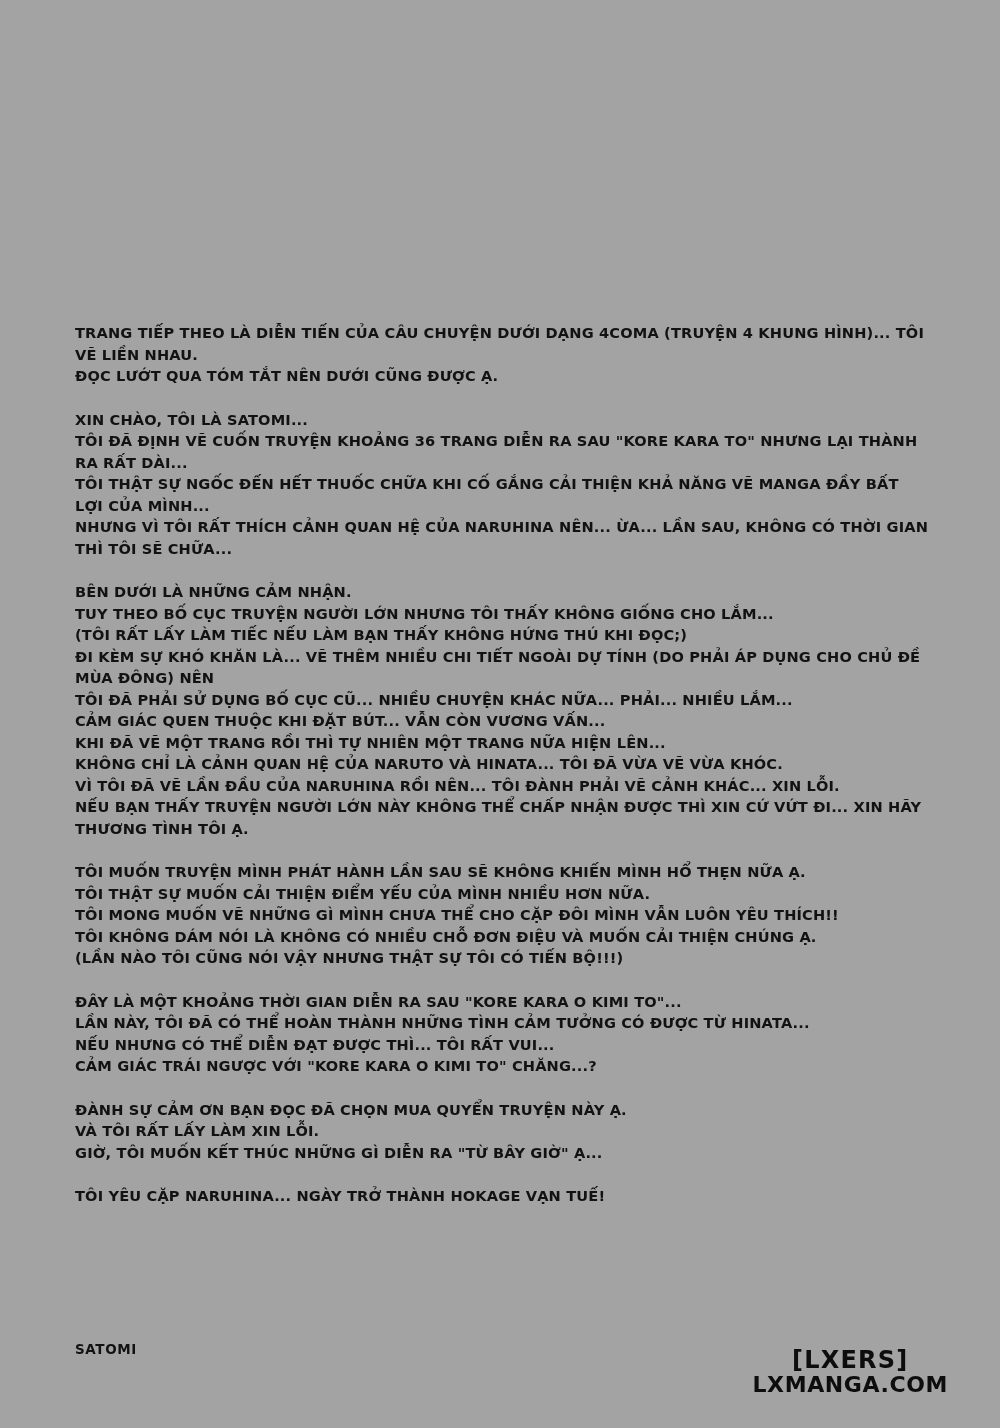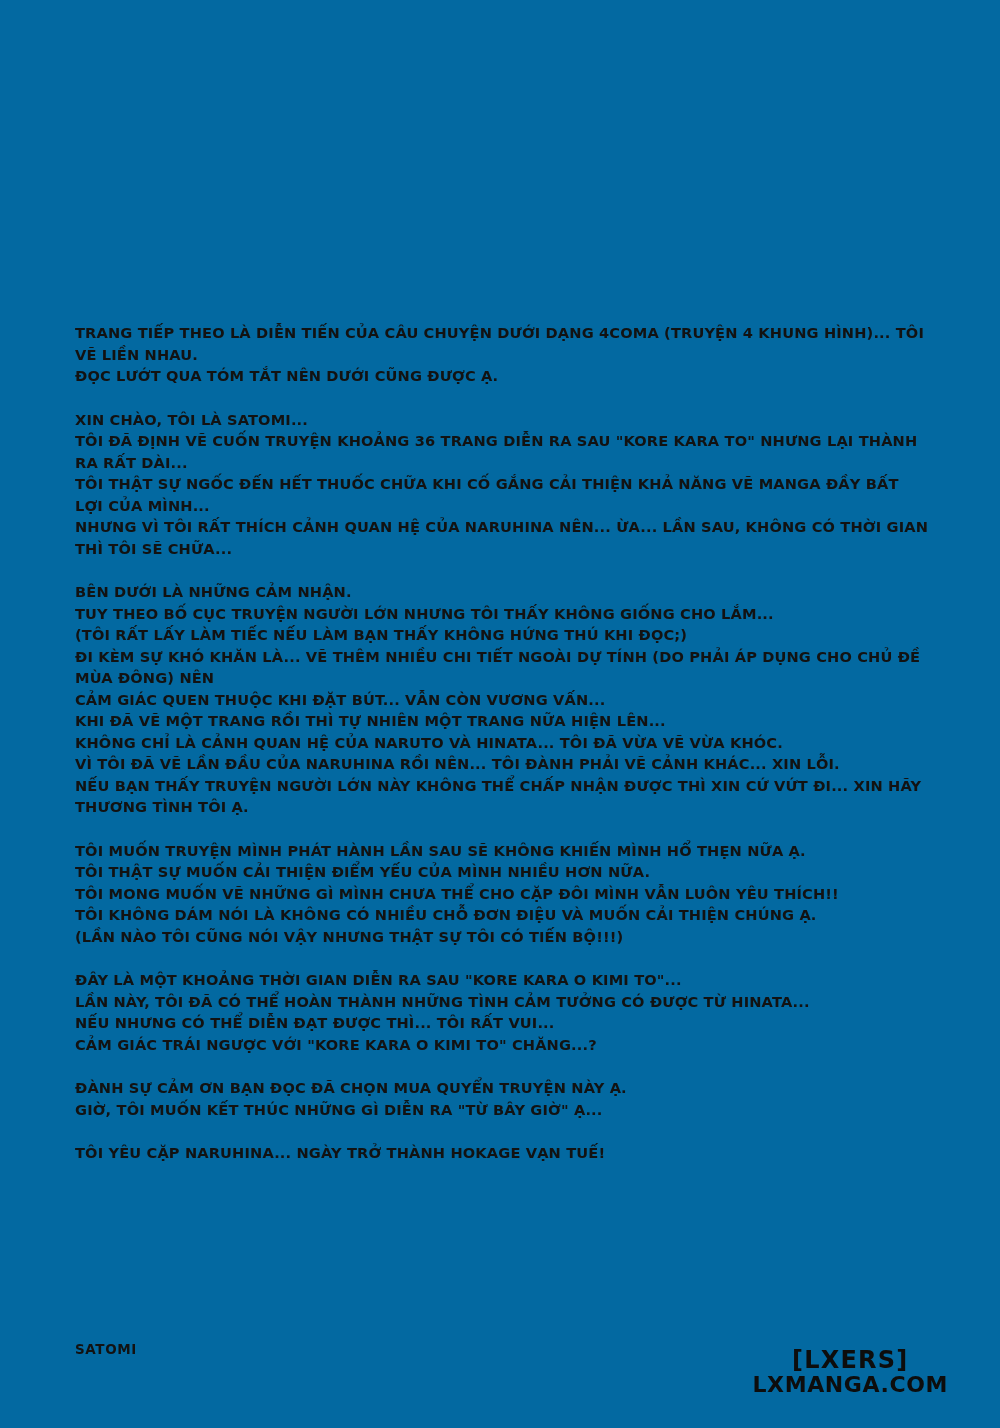--- a/index.html
+++ b/index.html
@@ -14,21 +14,21 @@
     color: #1a1a1a;
     overflow: hidden;
     position: relative;
   }
   .page {
     position: absolute;
     left: 0;
     top: 0;
     width: 1000px;
     height: 1428px;
-    background: #0369a1;
+    background: #a3a3a3;
   }
   .afterword {
     position: absolute;
     left: 75px;
     top: 322px;
     width: 855px;
   }
   .para {
     margin: 0 0 22px 0;
   }
@@ -94,20 +94,21 @@
       <div class="line">TÔI ĐÃ ĐỊNH VẼ CUỐN TRUYỆN KHOẢNG 36 TRANG DIỄN RA SAU "KORE KARA TO" NHƯNG LẠI THÀNH RA RẤT DÀI...</div>
       <div class="line">TÔI THẬT SỰ NGỐC ĐẾN HẾT THUỐC CHỮA KHI CỐ GẮNG CẢI THIỆN KHẢ NĂNG VẼ MANGA ĐẦY BẤT LỢI CỦA MÌNH...</div>
       <div class="line">NHƯNG VÌ TÔI RẤT THÍCH CẢNH QUAN HỆ CỦA NARUHINA NÊN... ỪA... LẦN SAU, KHÔNG CÓ THỜI GIAN THÌ TÔI SẼ CHỮA...</div>
     </div>
 
     <div class="para">
       <div class="line">BÊN DƯỚI LÀ NHỮNG CẢM NHẬN.</div>
       <div class="line">TUY THEO BỐ CỤC TRUYỆN NGƯỜI LỚN NHƯNG TÔI THẤY KHÔNG GIỐNG CHO LẮM...</div>
       <div class="line">(TÔI RẤT LẤY LÀM TIẾC NẾU LÀM BẠN THẤY KHÔNG HỨNG THÚ KHI ĐỌC;)</div>
       <div class="line">ĐI KÈM SỰ KHÓ KHĂN LÀ... VẼ THÊM NHIỀU CHI TIẾT NGOÀI DỰ TÍNH (DO PHẢI ÁP DỤNG CHO CHỦ ĐỀ MÙA ĐÔNG) NÊN</div>
+      <div class="line">TÔI ĐÃ PHẢI SỬ DỤNG BỐ CỤC CŨ... NHIỀU CHUYỆN KHÁC NỮA... PHẢI... NHIỀU LẮM...</div>
       <div class="line">CẢM GIÁC QUEN THUỘC KHI ĐẶT BÚT... VẪN CÒN VƯƠNG VẤN...</div>
       <div class="line">KHI ĐÃ VẼ MỘT TRANG RỒI THÌ TỰ NHIÊN MỘT TRANG NỮA HIỆN LÊN...</div>
       <div class="line">KHÔNG CHỈ LÀ CẢNH QUAN HỆ CỦA NARUTO VÀ HINATA... TÔI ĐÃ VỪA VẼ VỪA KHÓC.</div>
       <div class="line">VÌ TÔI ĐÃ VẼ LẦN ĐẦU CỦA NARUHINA RỒI NÊN... TÔI ĐÀNH PHẢI VẼ CẢNH KHÁC... XIN LỖI.</div>
       <div class="line">NẾU BẠN THẤY TRUYỆN NGƯỜI LỚN NÀY KHÔNG THỂ CHẤP NHẬN ĐƯỢC THÌ XIN CỨ VỨT ĐI... XIN HÃY THƯƠNG TÌNH TÔI Ạ.</div>
     </div>
 
     <div class="para">
       <div class="line">TÔI MUỐN TRUYỆN MÌNH PHÁT HÀNH LẦN SAU SẼ KHÔNG KHIẾN MÌNH HỔ THẸN NỮA Ạ.</div>
       <div class="line">TÔI THẬT SỰ MUỐN CẢI THIỆN ĐIỂM YẾU CỦA MÌNH NHIỀU HƠN NỮA.</div>
@@ -118,20 +119,21 @@
 
     <div class="para">
       <div class="line">ĐÂY LÀ MỘT KHOẢNG THỜI GIAN DIỄN RA SAU "KORE KARA O KIMI TO"...</div>
       <div class="line">LẦN NÀY, TÔI ĐÃ CÓ THỂ HOÀN THÀNH NHỮNG TÌNH CẢM TƯỞNG CÓ ĐƯỢC TỪ HINATA...</div>
       <div class="line">NẾU NHƯNG CÓ THỂ DIỄN ĐẠT ĐƯỢC THÌ... TÔI RẤT VUI...</div>
       <div class="line">CẢM GIÁC TRÁI NGƯỢC VỚI "KORE KARA O KIMI TO" CHĂNG...?</div>
     </div>
 
     <div class="para">
       <div class="line">ĐÀNH SỰ CẢM ƠN BẠN ĐỌC ĐÃ CHỌN MUA QUYỂN TRUYỆN NÀY Ạ.</div>
+      <div class="line">VÀ TÔI RẤT LẤY LÀM XIN LỖI.</div>
       <div class="line">GIỜ, TÔI MUỐN KẾT THÚC NHỮNG GÌ DIỄN RA "TỪ BÂY GIỜ" Ạ...</div>
     </div>
 
     <div class="para">
       <div class="line italic-tail">TÔI YÊU CẶP NARUHINA... NGÀY TRỞ THÀNH HOKAGE VẠN TUẾ!</div>
     </div>
 
   </div>
 
   <div class="sig">SATOMI</div>

